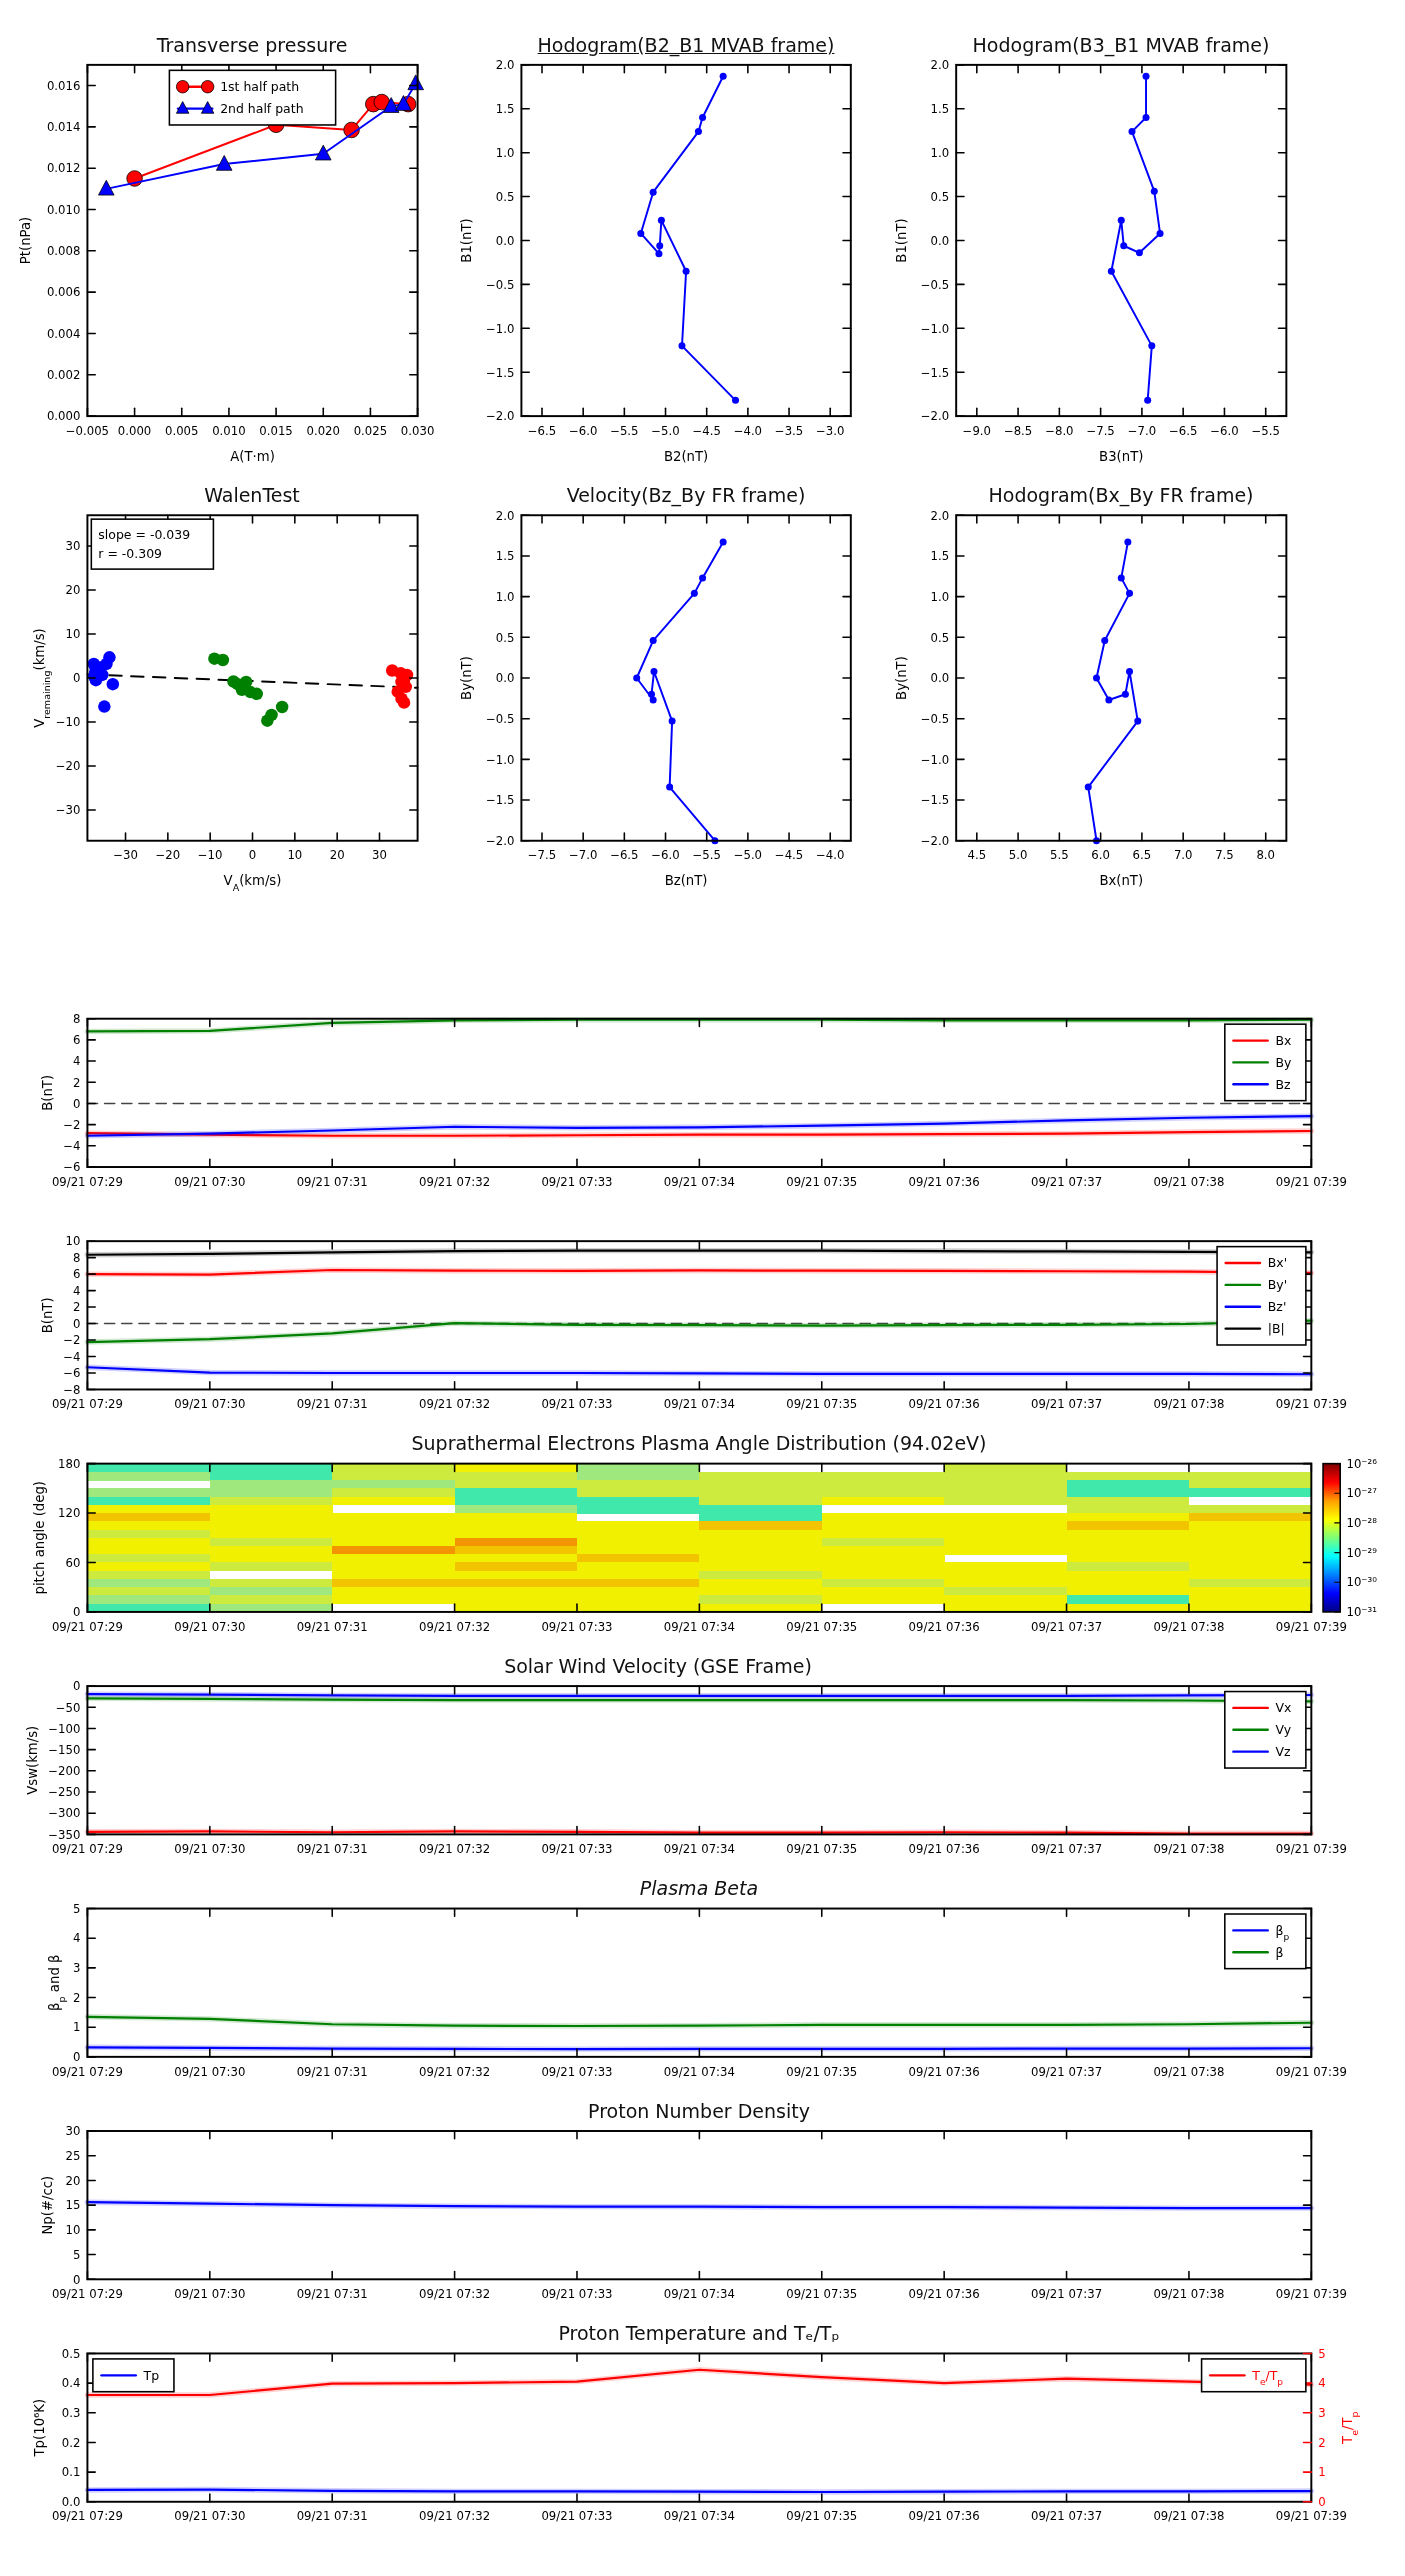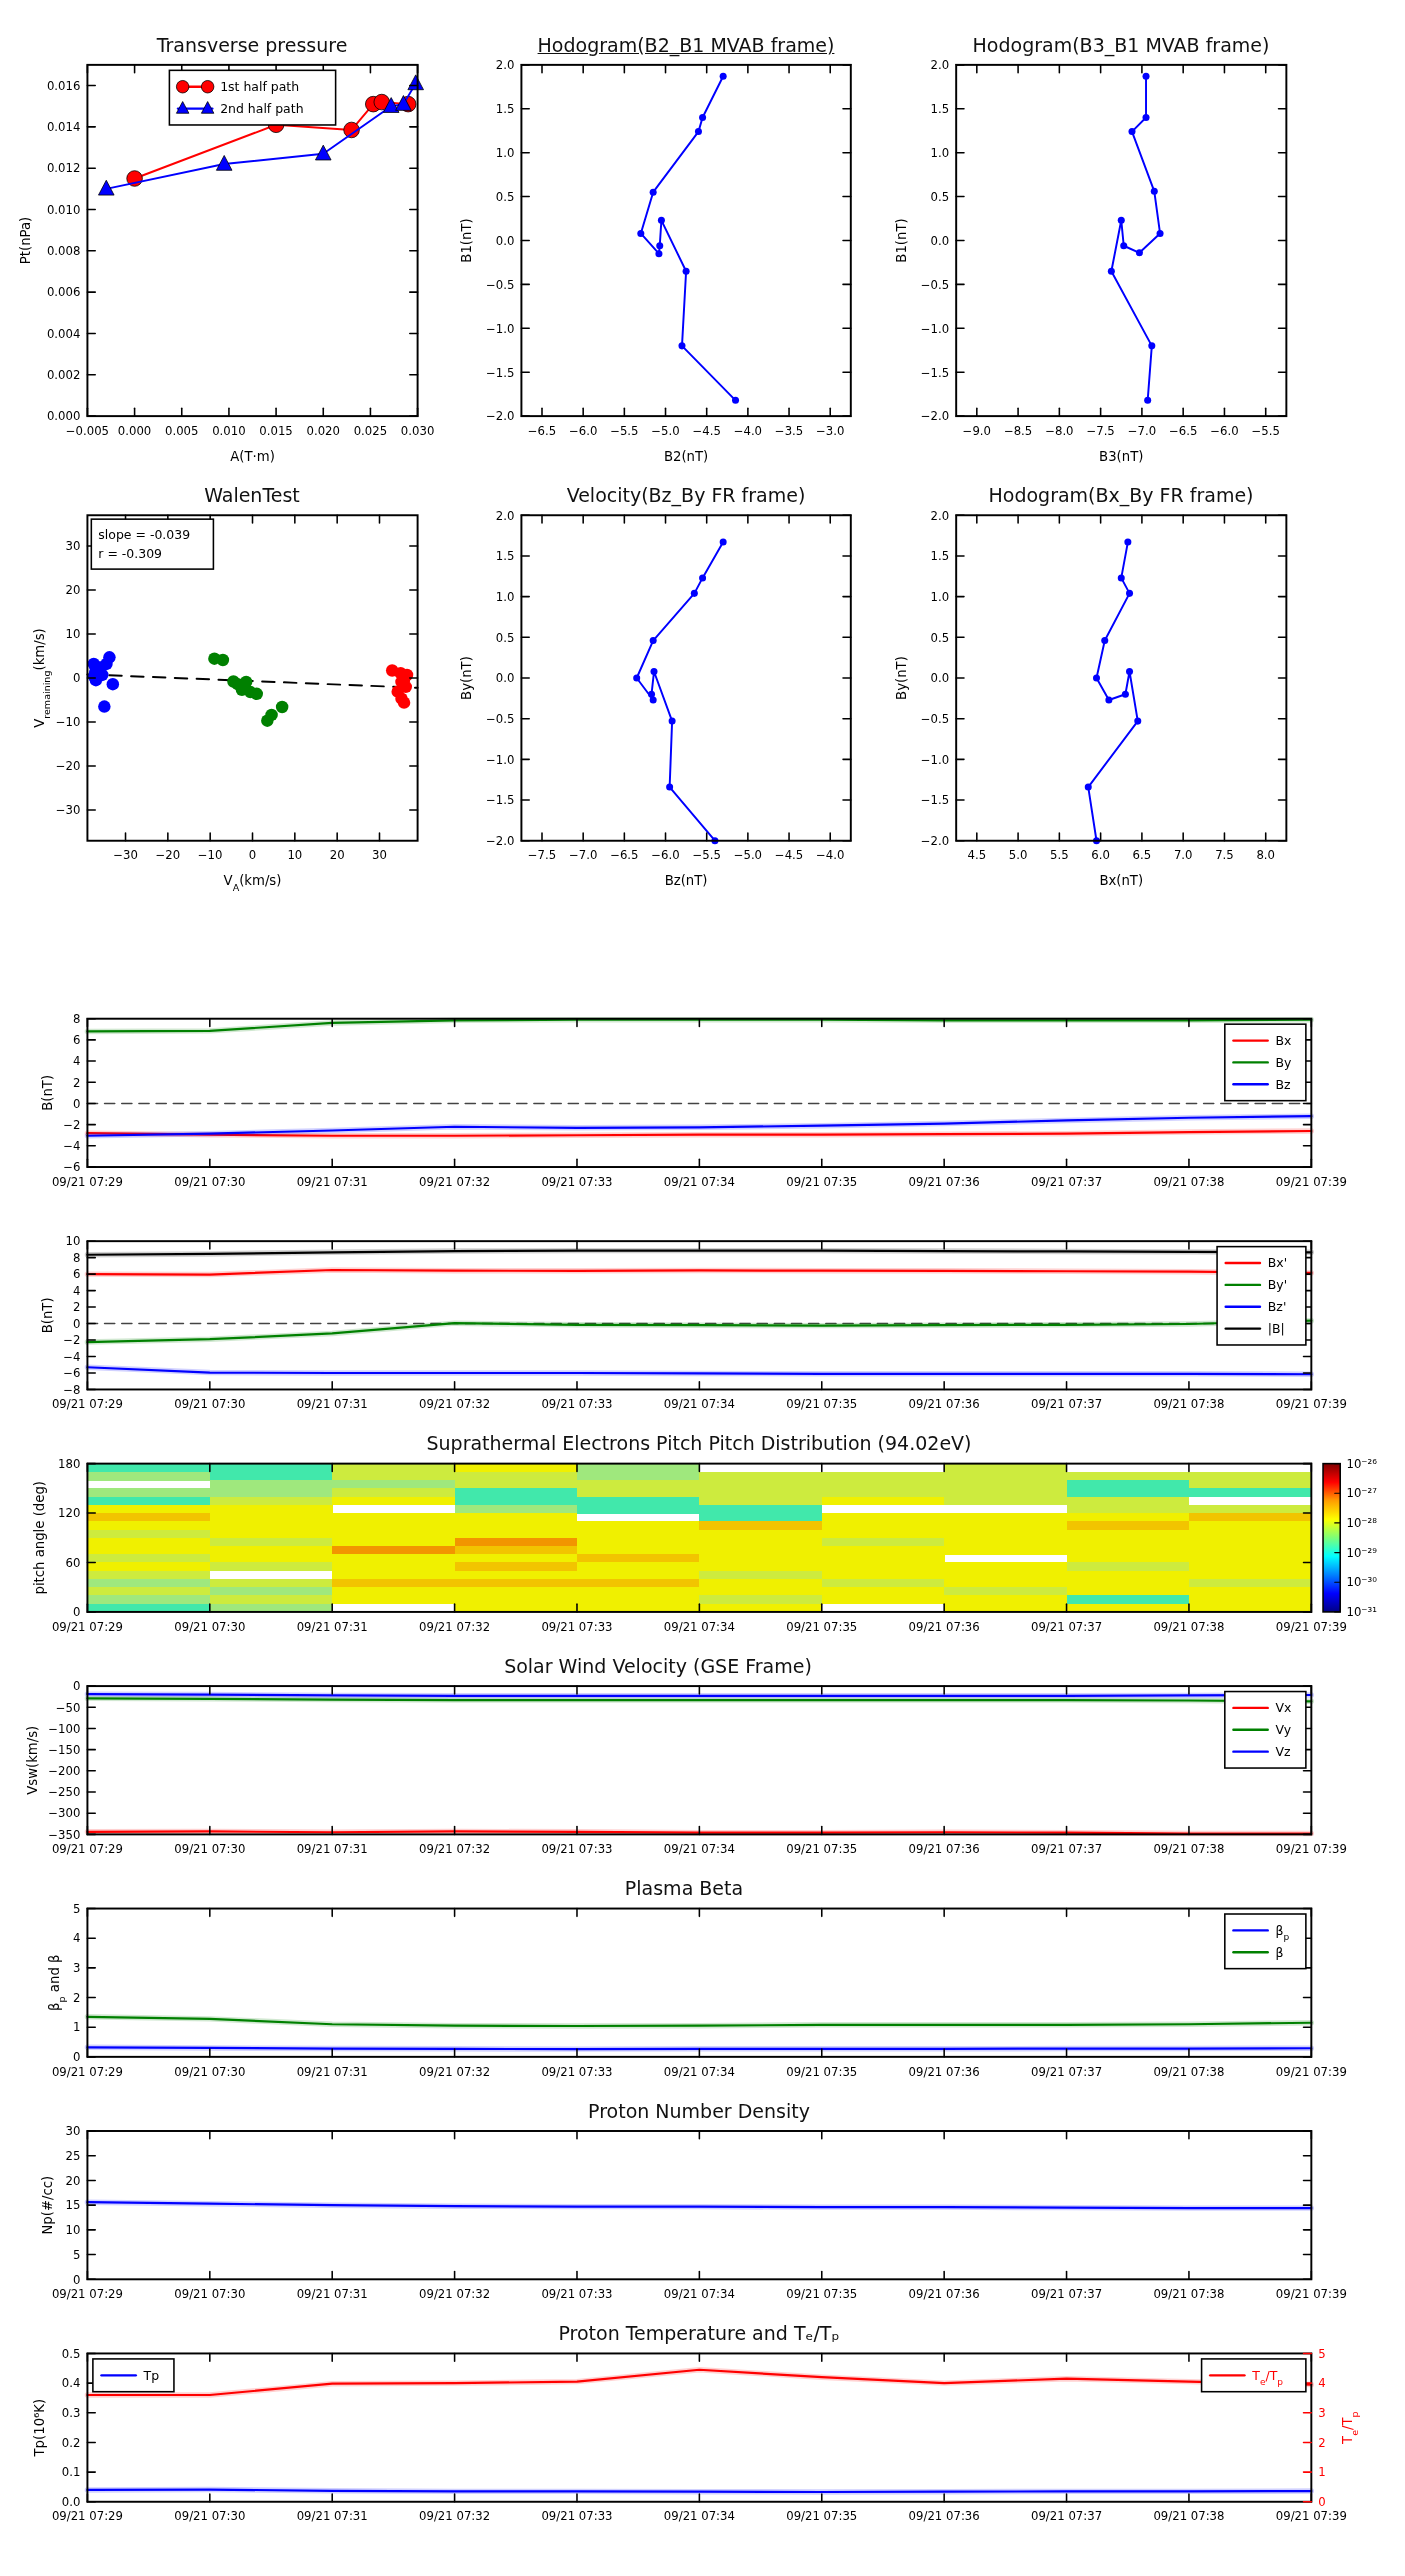--- a/index.html
+++ b/index.html
@@ -1122,23 +1122,23 @@
         <text x="1604.4" y="3048.5" font-size="16" fill="#ff0000" text-anchor="start"><tspan>T</tspan><tspan font-size="11.52" baseline-shift="sub">e</tspan><tspan>/T</tspan><tspan font-size="11.52" baseline-shift="sub">p</tspan></text>
       </g>
     </svg>
 
   <div class="ptitle" style="left:252px;top:34px;">Transverse pressure</div>
   <div class="ptitle" style="left:686px;top:34px;text-decoration:underline;">Hodogram(B2_B1 MVAB frame)</div>
   <div class="ptitle" style="left:1121px;top:34px;">Hodogram(B3_B1 MVAB frame)</div>
   <div class="ptitle" style="left:252px;top:484px;">WalenTest</div>
   <div class="ptitle" style="left:686px;top:484px;">Velocity(Bz_By FR frame)</div>
   <div class="ptitle" style="left:1121px;top:484px;">Hodogram(Bx_By FR frame)</div>
-  <div class="ptitle" style="left:699px;top:1432px;">Suprathermal Electrons Pitch Pitch Distribution (94.02eV)</div>
+  <div class="ptitle" style="left:699px;top:1432px;">Suprathermal Electrons Plasma Angle Distribution (94.02eV)</div>
   <div class="ptitle" style="left:658px;top:1655px;">Solar Wind Velocity (GSE Frame)</div>
-  <div class="ptitle" style="left:684px;top:1877px;">Plasma Beta</div>
+  <div class="ptitle" style="left:699px;top:1877px;font-style:italic;">Plasma Beta</div>
   <div class="ptitle" style="left:699px;top:2100px;">Proton Number Density</div>
   <div class="ptitle" style="left:699px;top:2322px;">Proton Temperature and Tₑ/Tₚ</div>
 
   <div class="panel"></div>
   <div class="panel"></div>
   <div class="panel"></div>
   <div class="panel"></div>
   <div class="panel"></div>
   <div class="panel"></div>
   <div class="panel"></div>

